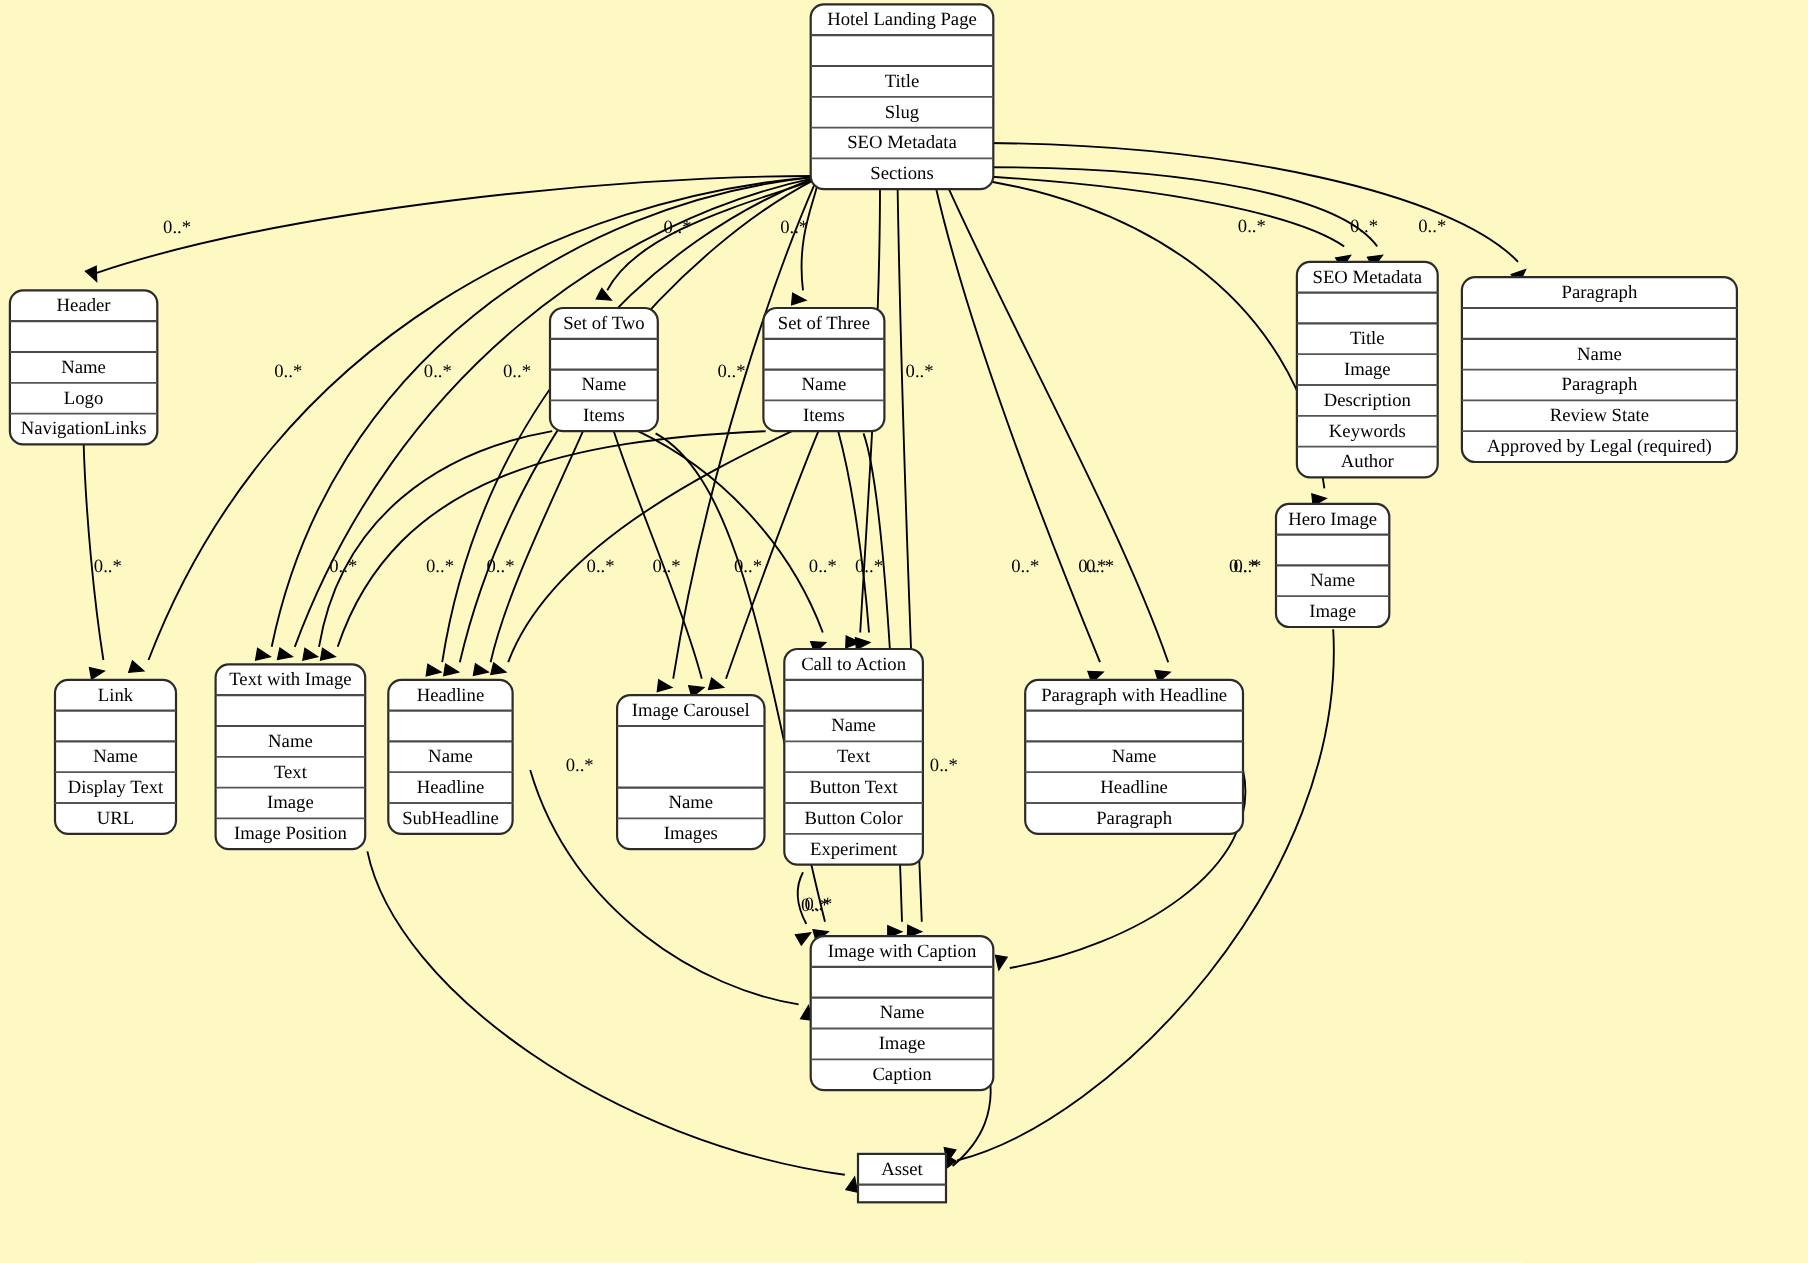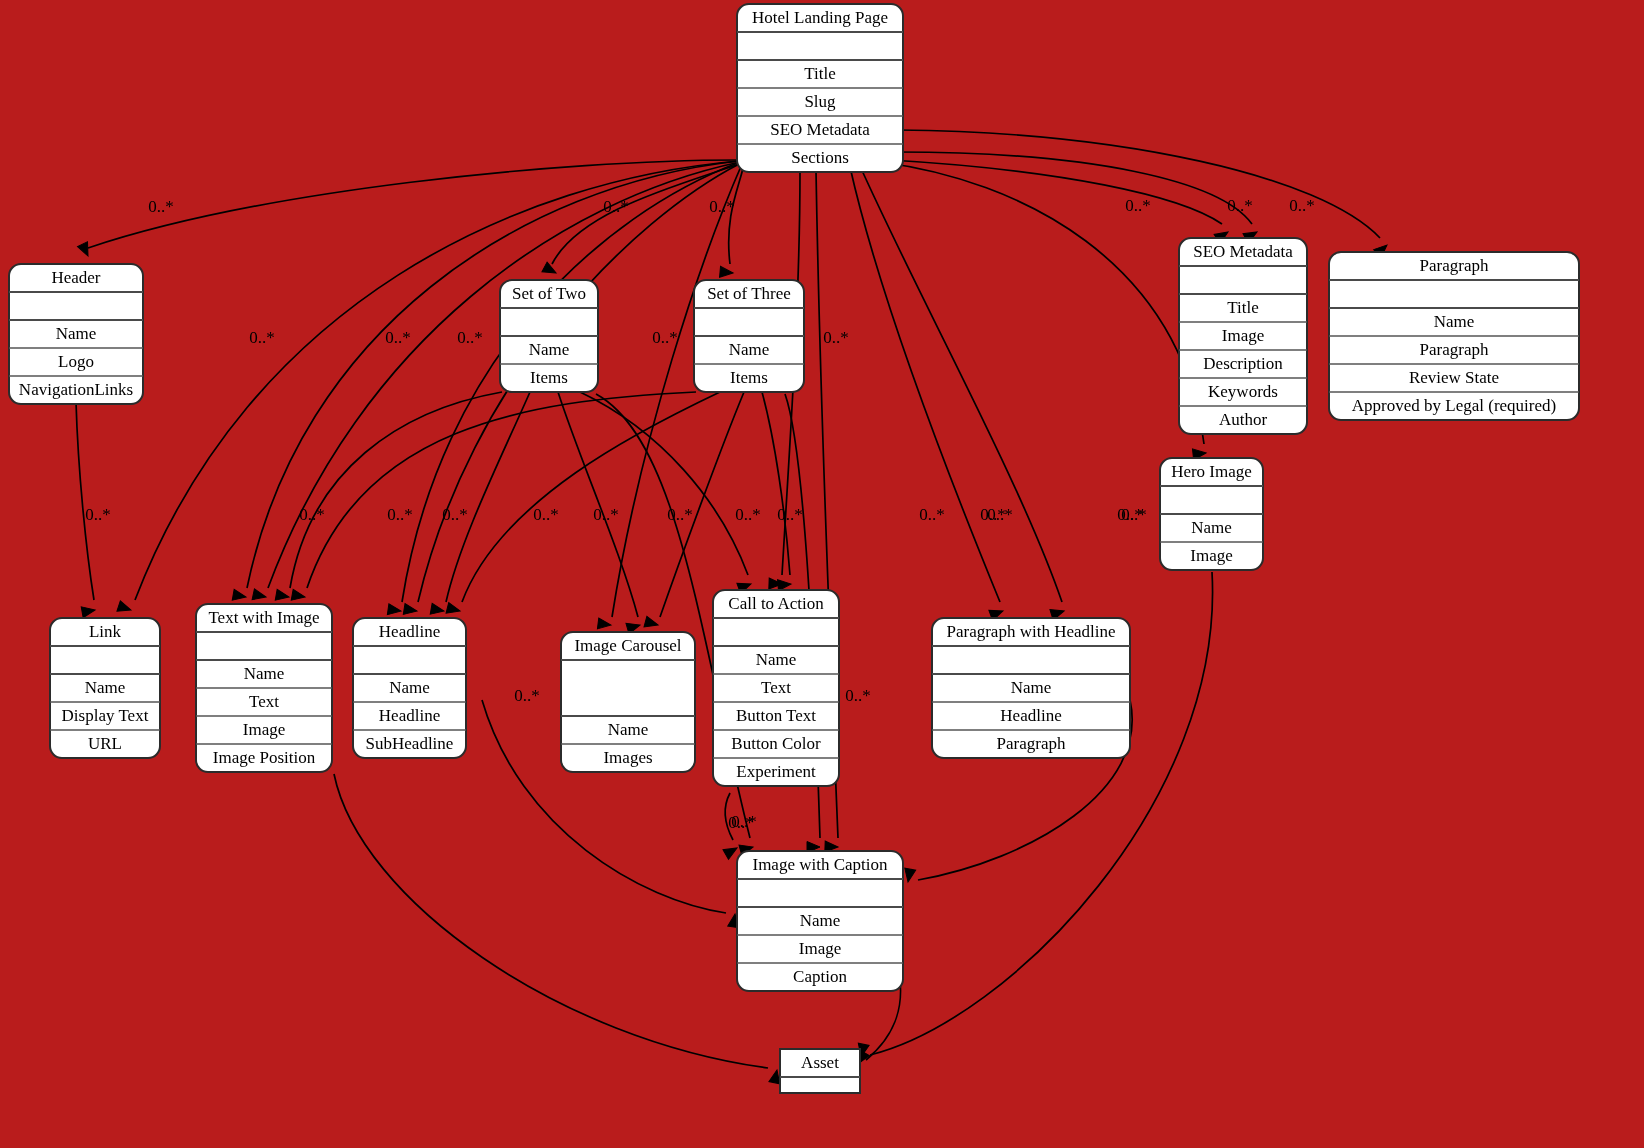--- a/index.html
+++ b/index.html
@@ -4,21 +4,21 @@
 <style>
   html, body {
     margin: 0;
     padding: 0;
     background: #ffffff;
   }
   #diagram-root {
     position: relative;
     width: 1644px;
     height: 1148px;
-    background: #b91c1c;
+    background: #fef9c3;
     font-family: "Liberation Serif", "DejaVu Serif", serif;
     overflow: hidden;
   }
   svg#diagram-svg {
     position: absolute;
     top: 0; left: 0;
     width: 1644px;
     height: 1148px;
   }
   .node-rect {

